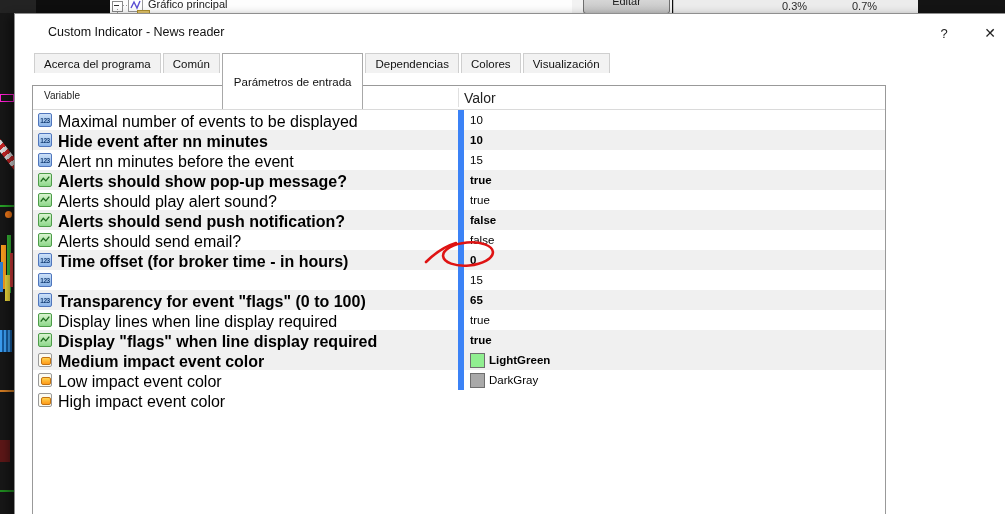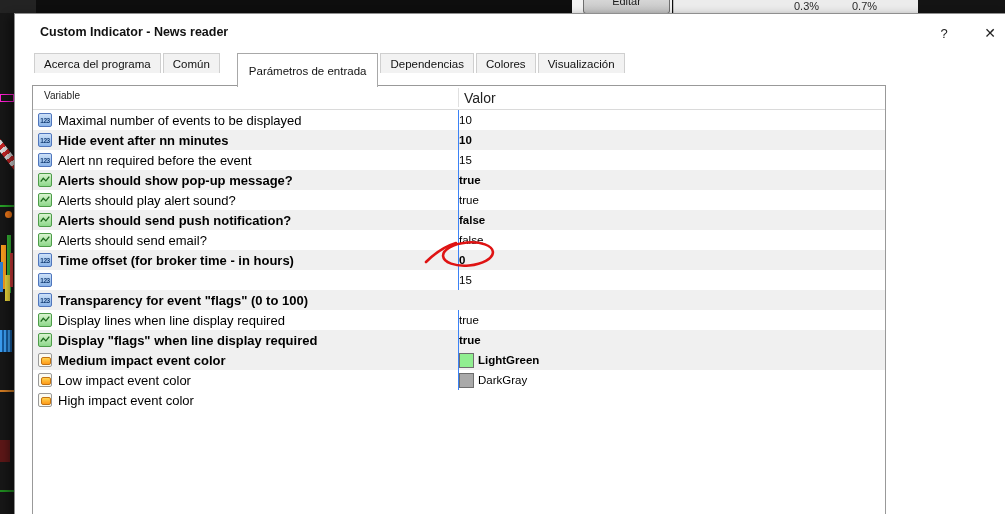--- a/index.html
+++ b/index.html
@@ -19,21 +19,21 @@
   #tree-label{left:38px;top:-2px;font-size:11px;color:#1a1a1a;white-space:nowrap;}
   #tree-vline{left:7px;top:9px;width:1px;height:4px;
      background:repeating-linear-gradient(180deg,#9a9a9a 0 1px,transparent 1px 3px);}
   #tree-sub-icon{left:27px;top:10px;width:11px;height:3px;background:#e3c469;border:1px solid #ad8f2e;}
   #topbar-btnpanel{left:572px;top:0;width:100px;height:13px;background:#f2f2f2;}
   #edit-button{left:583px;top:-13px;width:85px;height:25px;
      background:linear-gradient(#e8e8e8,#c2c2c2);border:1px solid #6e6e6e;border-radius:3px;
      display:flex;align-items:center;justify-content:center;font-size:11px;color:#1a1a1a;}
   #topbar-stats{left:673px;top:0;width:245px;height:13px;background:#ececec;border-left:1px solid #bdbdbd;}
   .stat{top:0;font-size:11px;color:#2a2a2a;}
-  #stat-left{left:120px;}
+  #stat-left{left:108px;}
   #stat-right{left:178px;}
   #topbar-right-dark{left:918px;top:0;width:87px;height:13px;background:#141414;}
 
   
   #leftstrip{left:0;top:13px;width:14px;height:501px;background:#171717;overflow:hidden;}
   #price-tag{left:0;top:71px;color:#ff1fd4;font-size:10px;font-weight:bold;margin-left:24px;}
   #price-box{left:0;top:81px;width:12px;height:6px;border:1px solid #ff1fd4;}
   #stripe-band{left:-12px;top:136px;width:36px;height:8px;transform:rotate(52deg);
      background:repeating-linear-gradient(90deg,#c22525 0 4px,#dddddd 4px 8px);}
   #green-line1{left:0;top:192px;width:14px;height:2px;background:#27a027;}
@@ -48,64 +48,76 @@
      background:repeating-linear-gradient(90deg,#3b9df0 0 2px,#145a9e 2px 4px);}
   #orange-line{left:0;top:377px;width:14px;height:2px;background:#cf7a22;}
   #maroon-block{left:0;top:427px;width:10px;height:22px;background:#5c1717;}
   #green-line2{left:0;top:477px;width:14px;height:2px;background:#1f8a1f;}
 
   
   #dialog{left:14px;top:13px;width:991px;height:501px;background:#ffffff;
      border-top:1px solid #8f8f8f;border-left:1px solid #8f8f8f;
      box-shadow:-5px 3px 9px rgba(0,0,0,0.45);}
   #titlebar{left:0;top:0;width:991px;height:40px;}
-  #dialog-title{left:25px;top:11px;font-size:12.5px;color:#111;font-weight:bold;}
+  #dialog-title{left:33px;top:11px;font-size:12.5px;color:#111;}
   #help-button{left:916px;top:8px;width:26px;height:22px;display:flex;align-items:center;
      justify-content:center;font-size:13px;color:#222;}
   #close-button{left:962px;top:8px;width:26px;height:22px;display:flex;align-items:center;
      justify-content:center;font-size:14px;color:#222;font-weight:300;}
 
   
   #tabstrip{left:19px;top:39px;height:23px;display:flex;align-items:flex-start;}
   .tab{height:19px;padding:0 9px;display:flex;align-items:center;font-size:11.5px;color:#111;
      background:#f2f2f2;border:1px solid #cfcfcf;border-bottom:none;margin-right:2px;white-space:nowrap;}
   .tab.active{height:23px;background:#ffffff;border:1px solid #a8a8a8;border-bottom:none;
-     padding:5px 11px;position:relative;z-index:2;margin-left:15px;}
+     padding:16px 11px;position:relative;z-index:2;}
 
   
   #param-table{left:17px;top:71px;width:852px;height:446px;border:1px solid #999999;background:#fff;
      overflow:hidden;}
   #table-header{position:relative;height:23px;background:#ffffff;border-bottom:1px solid #dadada;}
   .col-variable{position:absolute;left:11px;top:4px;font-size:10px;color:#222;}
   .col-valor{position:absolute;left:431px;top:4px;font-size:14px;color:#222;}
   #header-divider{position:absolute;left:425px;top:2px;width:1px;height:19px;background:#e0e0e0;}
   .prow{position:relative;height:20px;display:flex;align-items:center;}
   .prow.even{background:#f0f0f0;font-weight:bold;}
   .prow .picon{position:absolute;left:5px;top:3px;width:14px;height:14px;box-sizing:border-box;}
-  .prow .plabel{position:absolute;left:25px;top:3px;font-size:13px;color:#000;white-space:nowrap;}
+  .prow .plabel{position:absolute;left:25px;top:3px;font-size:16px;color:#000;white-space:nowrap;}
   .prow .pvalue{position:absolute;left:425px;top:0;height:20px;display:flex;align-items:center;
-     border-left:1px solid #3b82f6;font-size:11.5px;color:#000;gap:4px;min-width:200px;}
+     padding-left:6px;border-left:6px solid #3b82f6;font-size:11.5px;color:#000;gap:4px;min-width:200px;}
   .icon-number{background:linear-gradient(#cde1f8,#8ab4e8);border:1px solid #5076bd;border-radius:2px;
      display:flex;align-items:center;justify-content:center;}
   .icon-number::after{content:"123";font-size:6.5px;font-weight:bold;color:#163f75;letter-spacing:-0.4px;}
   .icon-boolean{background:linear-gradient(#d9f4cf,#8ed88b);border:1px solid #4d9c49;border-radius:2px;}
   .icon-boolean svg{display:block;width:12px;height:12px;}
   .icon-color{background:#fcfaf0;border:1px solid #9a9a9a;border-radius:2px;}
   .icon-color::after{content:"";position:absolute;left:2px;top:3px;width:8px;height:6px;
      background:linear-gradient(#ffd24d,#ff9a1a);border:1px solid #c27312;border-radius:2px;}
   .swatch{width:13px;height:13px;border:1px solid #6e6e6e;display:inline-block;}
 
   
   #red-circle{left:412px;top:226px;width:106px;height:48px;pointer-events:none;}
 </style>
 </head>
 <body>
 
 <div id="topbar" class="abs">
   <div id="topbar-left-light" class="abs"></div>
+  <div id="topbar-tree" class="abs">
+    <div id="tree-expander" class="abs"></div>
+    <div id="tree-dots" class="abs"></div>
+    <div id="tree-node-icon" class="abs">
+      <svg width="13" height="13" viewBox="0 0 13 13">
+          <polyline points="2,10 5,4 8,10 11,3" fill="none" stroke="#5b4fd4" stroke-width="1.4"></polyline>
+        </svg>
+    </div>
+    <div id="tree-label" class="abs">Gráfico principal</div>
+    <div id="tree-vline" class="abs"></div>
+    <div id="tree-sub-icon" class="abs"></div>
+  </div>
   <div id="topbar-btnpanel" class="abs"></div>
   <div id="edit-button" class="abs">Editar</div>
   <div id="topbar-stats" class="abs">
     <span id="stat-left" class="abs stat">0.3%</span>
     <span id="stat-right" class="abs stat">0.7%</span>
   </div>
   <div id="topbar-right-dark" class="abs"></div>
 </div>
 
 <div id="leftstrip" class="abs">
@@ -157,21 +169,21 @@
         </div>
         <div class="prow even">
           <span class="picon icon-number"></span>
           <span class="plabel">Hide event after nn minutes</span>
           <span class="pvalue">
             <span>10</span>
           </span>
         </div>
         <div class="prow odd">
           <span class="picon icon-number"></span>
-          <span class="plabel">Alert nn required before the event</span>
+          <span class="plabel">Alert nn minutes before the event</span>
           <span class="pvalue">
             <span>15</span>
           </span>
         </div>
         <div class="prow even">
           <span class="picon icon-boolean">
             <svg viewBox="0 0 14 14">
               <polyline points="2,9 5,5 8,8 12,3" fill="none" stroke="#1c6b1c" stroke-width="1.5"></polyline>
             </svg>
           </span>
@@ -222,20 +234,23 @@
         </div>
         <div class="prow odd">
           <span class="picon icon-number"></span>
           <span class="pvalue">
             <span>15</span>
           </span>
         </div>
         <div class="prow even">
           <span class="picon icon-number"></span>
           <span class="plabel">Transparency for event "flags" (0 to 100)</span>
+          <span class="pvalue">
+            <span>65</span>
+          </span>
         </div>
         <div class="prow odd">
           <span class="picon icon-boolean">
             <svg viewBox="0 0 14 14">
               <polyline points="2,9 5,5 8,8 12,3" fill="none" stroke="#1c6b1c" stroke-width="1.5"></polyline>
             </svg>
           </span>
           <span class="plabel">Display lines when line display required</span>
           <span class="pvalue">
             <span>true</span>

